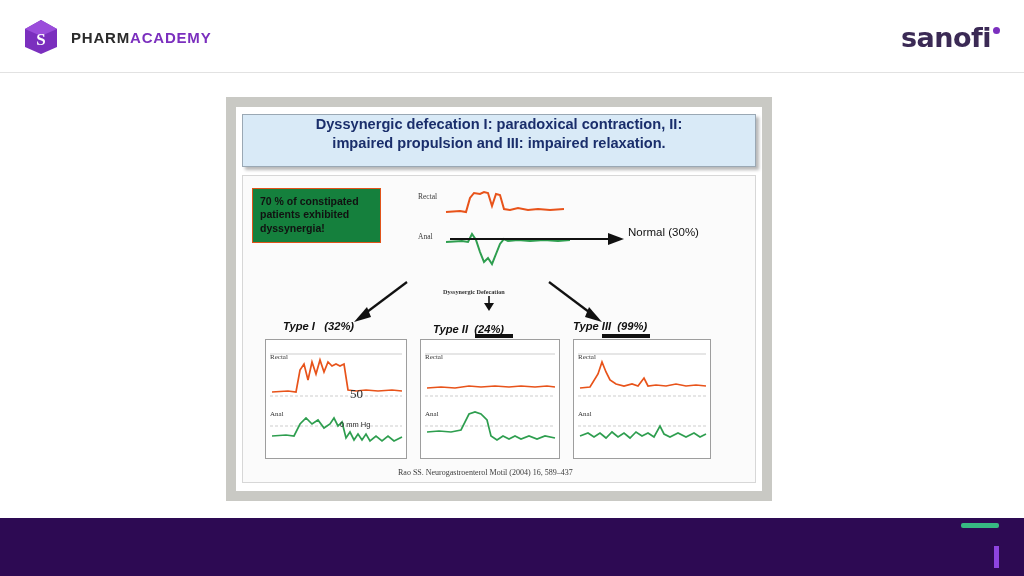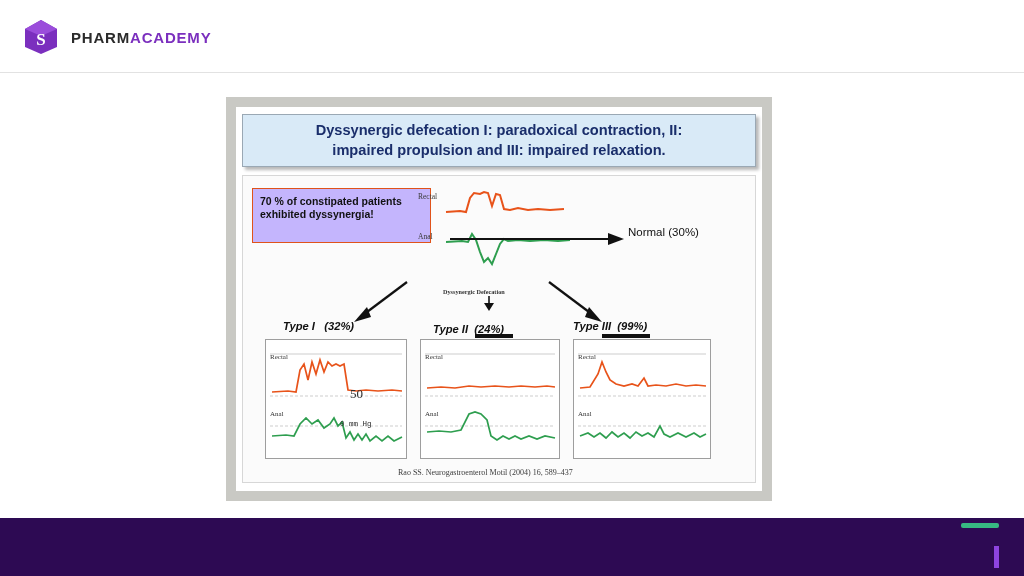--- a/index.html
+++ b/index.html
@@ -110,21 +110,20 @@
     position: absolute;
     left: 6px; top: 7px;
     width: 514px; height: 53px;
     background: #d9eaf7;
     border: 1px solid #9aa8b4;
     box-shadow: 3px 3px 3px rgba(0,0,0,0.28);
     box-sizing: border-box;
     display: flex;
     flex-direction: column;
     align-items: center;
-    justify-content: center;
   }
   .title-line {
     font-size: 14.6px;
     font-weight: bold;
     color: #1a2e6b;
     line-height: 1.32;
     text-align: center;
     font-family: "Liberation Sans", sans-serif;
   }
 
@@ -135,22 +134,22 @@
     width: 514px; height: 308px;
     background: #fbfbfb;
     border: 1px solid #d7d7d7;
     box-sizing: border-box;
   }
 
   
   .callout {
     position: absolute;
     left: 9px; top: 12px;
-    width: 179px; height: 55px;
-    background: #c4b5fd;
+    width: 129px; height: 55px;
+    background: #15803d;
     border: 1px solid #e0531a;
     box-sizing: border-box;
     padding: 6px 7px;
   }
   .callout-text {
     font-size: 10.5px;
     font-weight: bold;
     color: #111111;
     line-height: 1.28;
   }
@@ -226,21 +225,21 @@
     left: 84px; top: 46px;
     font-size: 13px;
     color: #2b2b2b;
     font-family: Liberation Serif, serif;
   }
   .scale-0 {
     position: absolute;
     left: 74px; top: 80px;
     font-size: 7.5px;
     color: #2b2b2b;
-    font-family: Liberation Mono, monospace;
+    font-family: Liberation Sans, sans-serif;
   }
 
   .bar-marker {
     position: absolute;
     height: 4px;
     background: #111111;
   }
 
   .citation {
     position: absolute;
@@ -259,20 +258,21 @@
   <div class="brand">
     <span class="brand-logo">
       <svg width="38" height="38" viewBox="0 0 38 38">
         <path d="M19 2 L35 11 L35 29 L19 36 L3 29 L3 11 Z" fill="#7b2fbe"></path>
         <path d="M19 2 L35 11 L19 18 L3 11 Z" fill="#9b4ddb"></path>
         <text x="19" y="27" font-family="Liberation Serif, serif" font-size="17" font-weight="bold" fill="#ffffff" text-anchor="middle">S</text>
       </svg>
     </span>
     <span class="brand-text"><span>PHARM</span><span class="accent">ACADEMY</span></span>
   </div>
+  <div class="sanofi"><span>sanofi</span><span class="dot"></span></div>
 </div>
 <div class="header-rule"></div>
 
 <div class="slide">
   <div class="slide-inner">
 
     <div class="title-banner">
       <div class="title-line">Dyssynergic defecation I: paradoxical contraction, II:</div>
       <div class="title-line">impaired propulsion and III: impaired relaxation.</div>
     </div>

